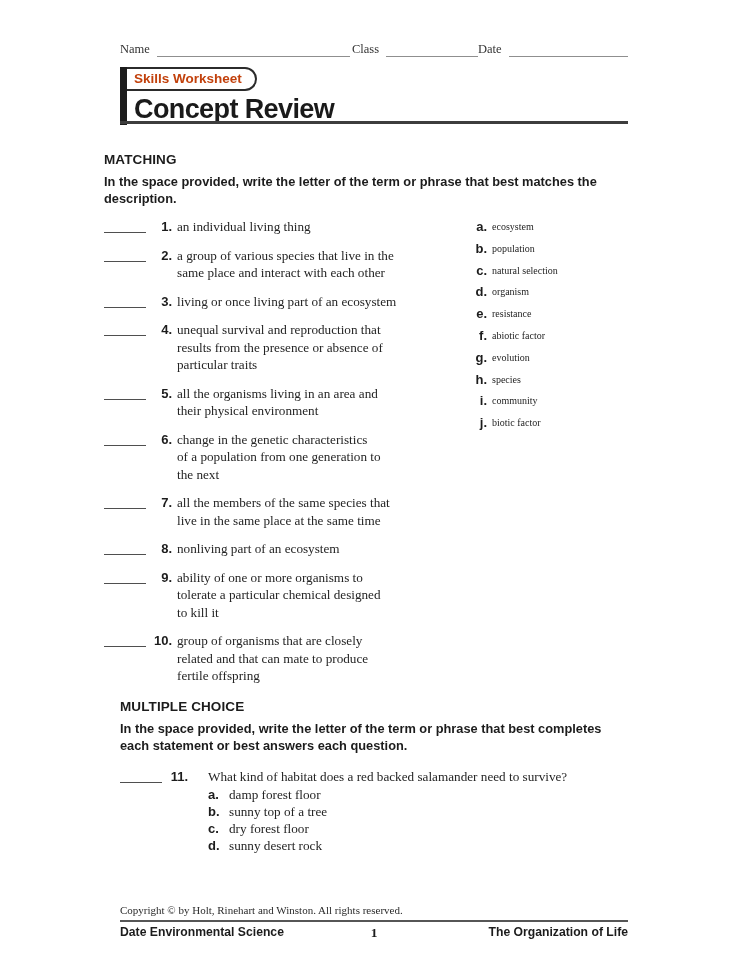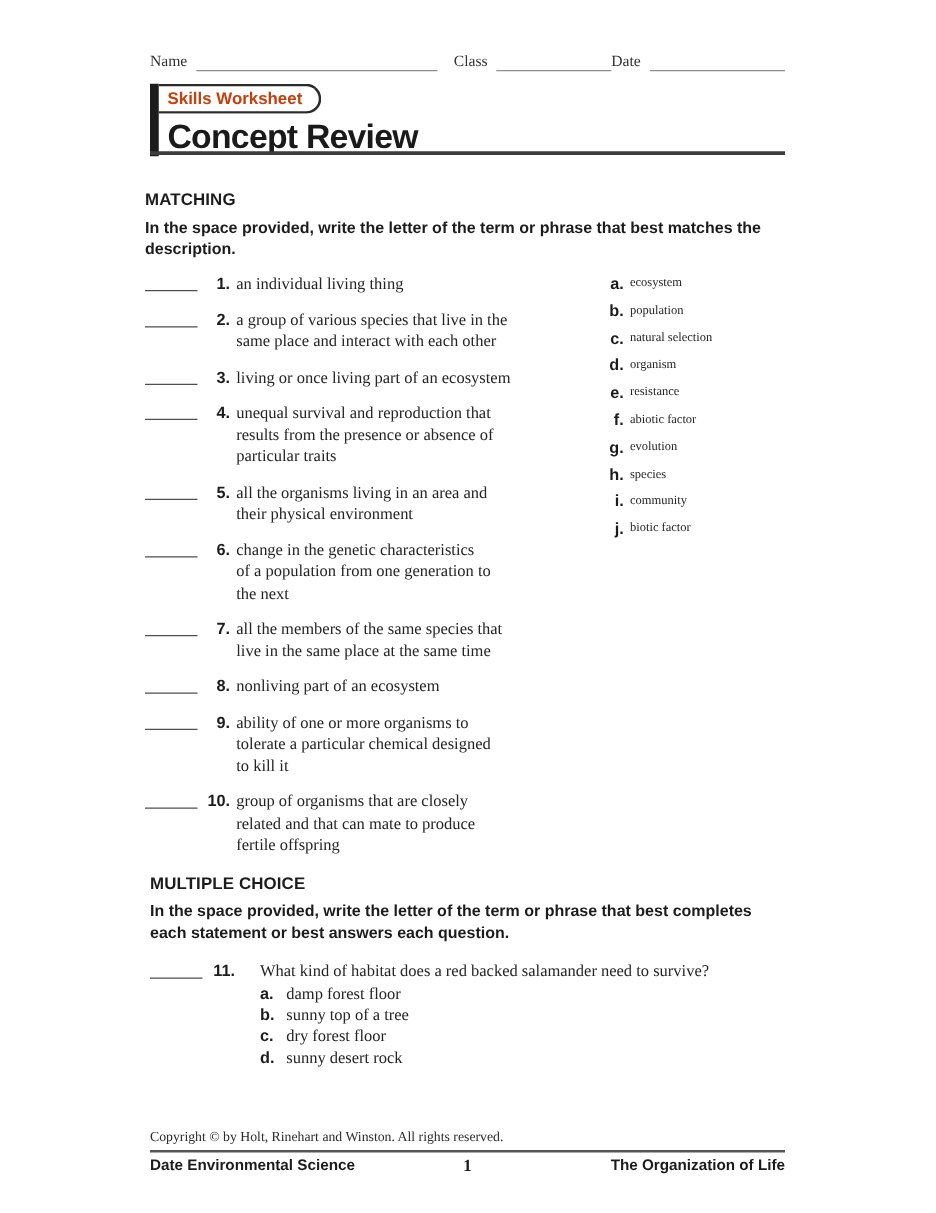--- a/index.html
+++ b/index.html
@@ -14,21 +14,21 @@
 
   
   .header-fields{
     position:absolute;top:42px;left:120px;width:508px;
     display:flex;
   }
   .hf{display:flex;align-items:flex-end;}
   .hf-label{font-size:12.5px;line-height:15px;color:#333;}
   .hf-line{flex:1;margin-left:7px;border-bottom:1.4px solid #8f8f8f;height:13px;}
   .hf-name{width:230px;}
-  .hf-class{width:126px;margin-left:13px;align-items:flex-end;}
+  .hf-class{width:126px;margin-left:2px;align-items:flex-end;}
   .hf-date{flex:1;}
 
   
   .masthead{position:absolute;top:67px;left:120px;display:flex;}
   .black-bar{width:7px;background:#1c1c1c;align-self:stretch;}
   .mast-content{display:flex;flex-direction:column;}
   .badge{
     display:inline-block;align-self:flex-start;
     border:2px solid #2b2b2b;border-left:none;
     border-radius:0 12px 12px 0;
@@ -50,21 +50,21 @@
     font-family:"Liberation Sans", sans-serif;
     font-weight:700;font-size:13.5px;line-height:14px;
     margin:0;color:#1c1c1c;letter-spacing:0.1px;
   }
   .instructions{
     font-family:"Liberation Sans", sans-serif;
     font-weight:700;font-size:12.8px;line-height:16.5px;
     margin:7px 0 0 0;color:#1c1c1c;white-space:pre-line;
   }
 
-  .matching{position:absolute;top:153px;left:116px;width:524px;}
+  .matching{position:absolute;top:153px;left:104px;width:524px;}
   .match-grid{display:flex;margin-top:11px;}
   .match-items{width:367px;flex:none;}
   .m-item{display:flex;align-items:flex-start;margin-bottom:11px;}
   .blank{width:42px;height:14px;border-bottom:1.7px solid #4f4f4f;flex:none;}
   .m-num{
     width:26px;flex:none;text-align:right;
     font-family:"Liberation Sans", sans-serif;
     font-weight:700;font-size:13px;line-height:17.5px;color:#1c1c1c;
   }
   .m-text{margin-left:5px;font-size:13.2px;line-height:17.5px;white-space:pre-line;}

